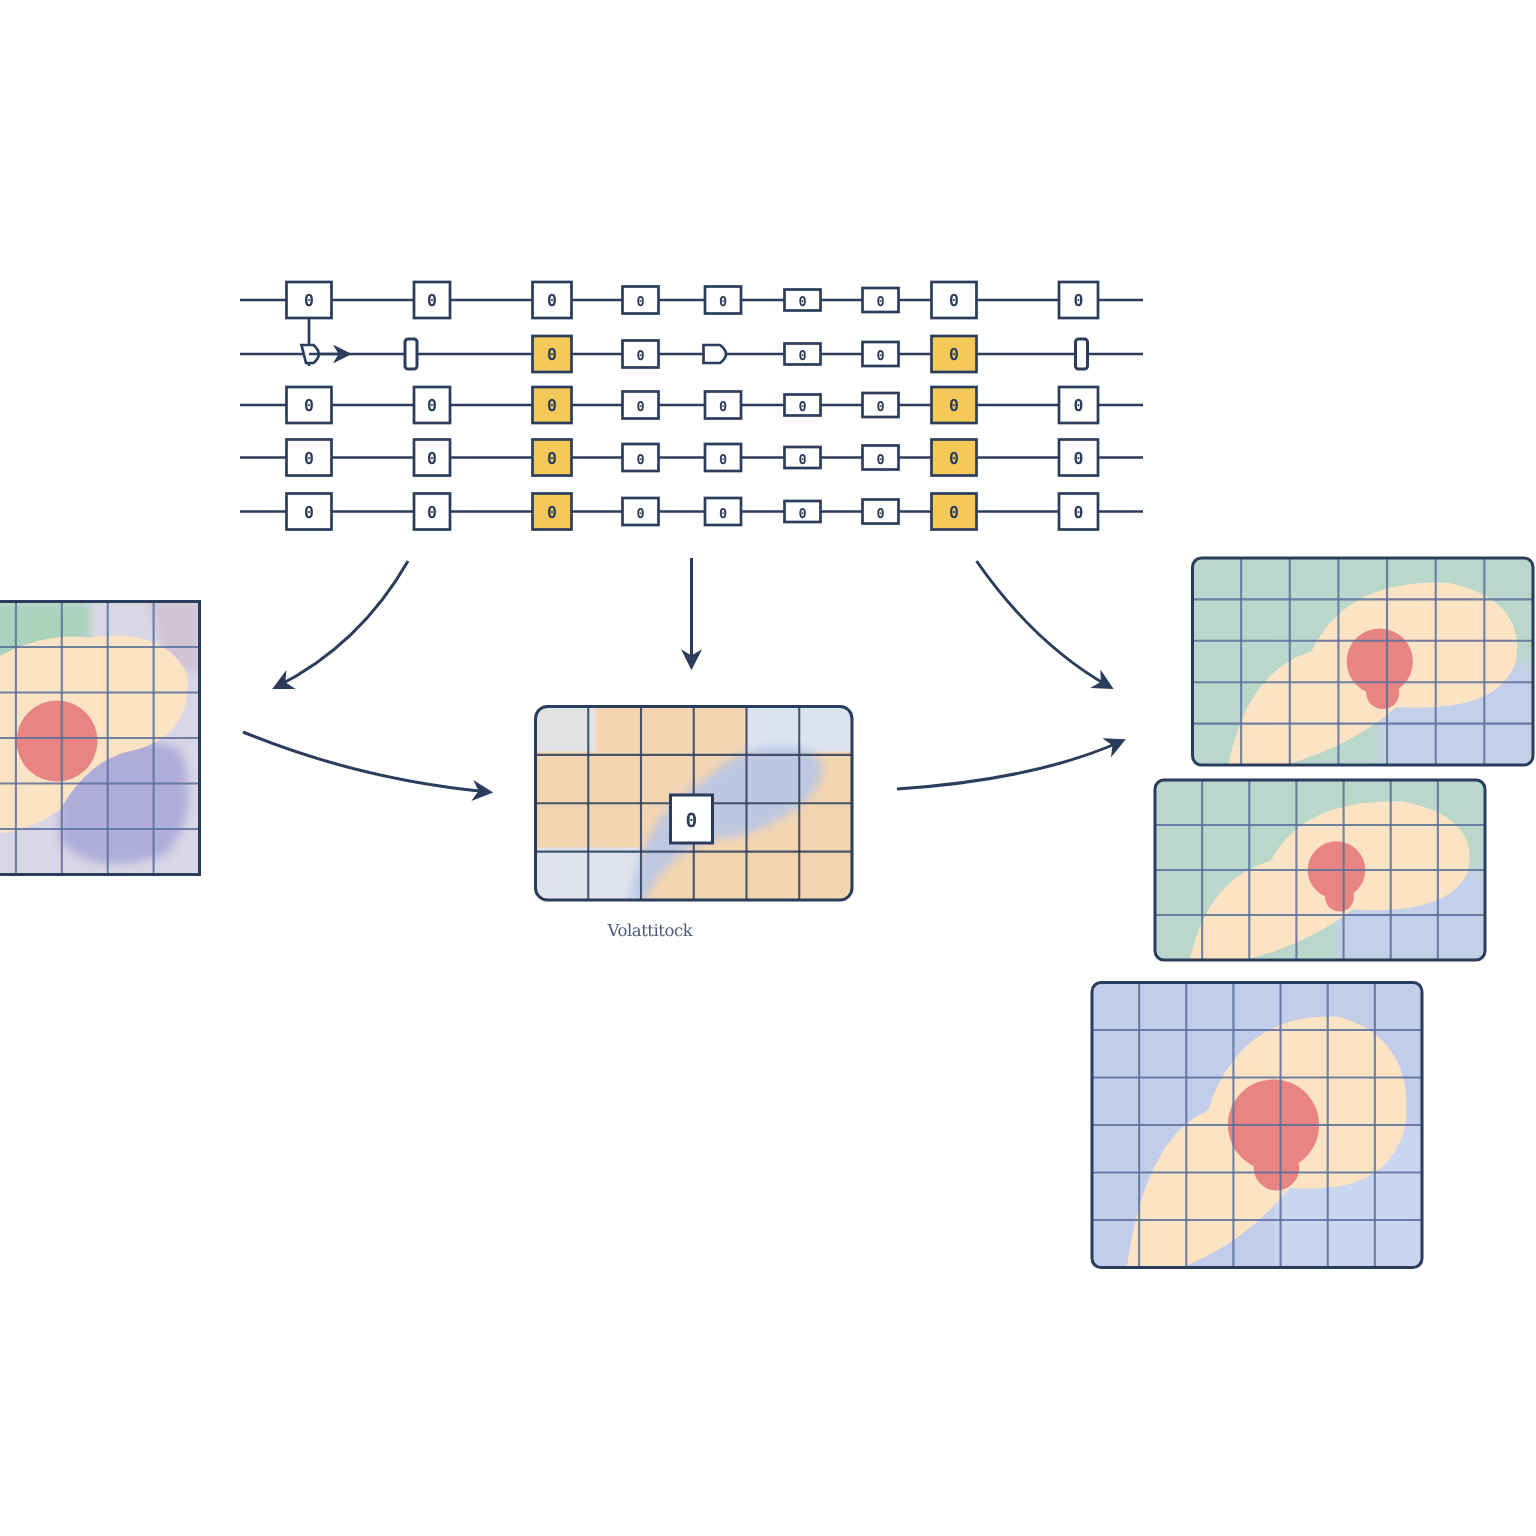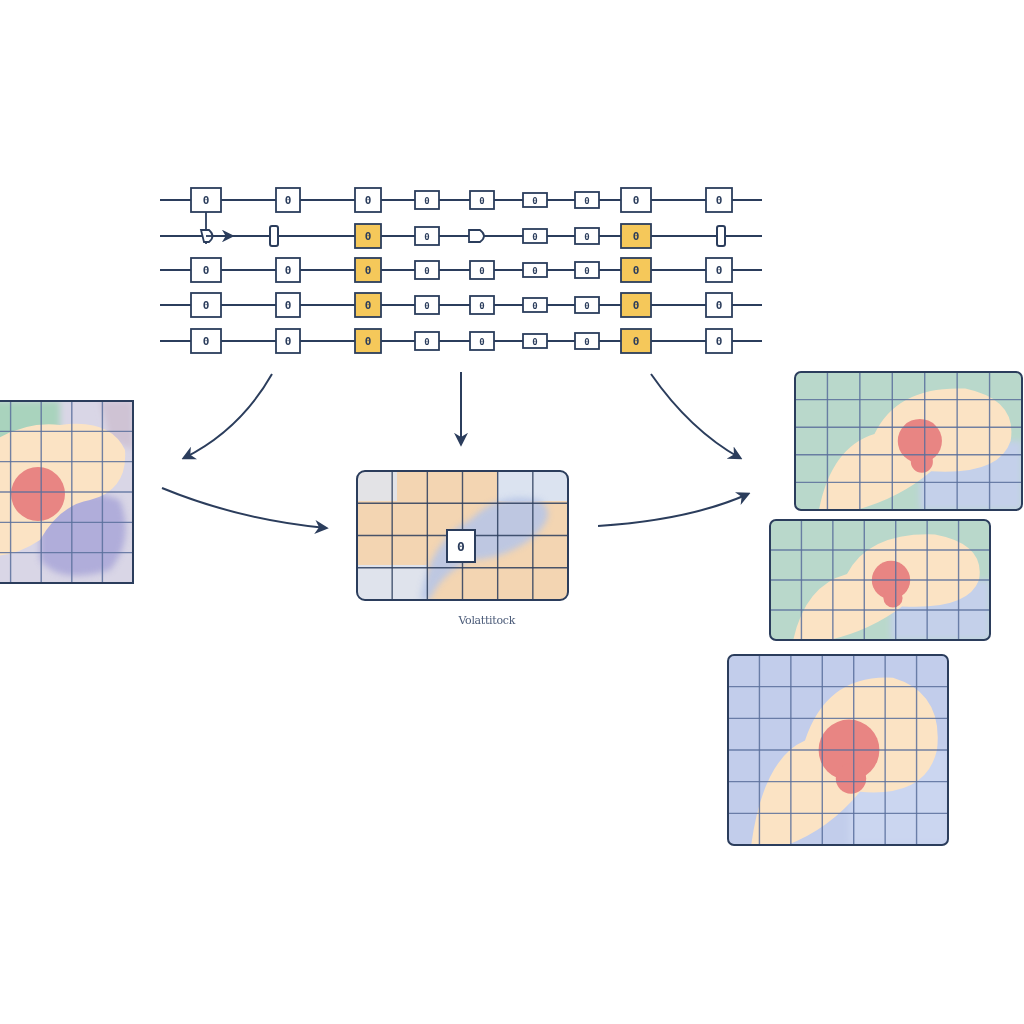--- a/index.html
+++ b/index.html
@@ -1,19 +1,19 @@
 <!DOCTYPE html>
 <html><head>
 <meta charset="utf-8">
 <style>
   html, body { margin: 0; padding: 0; background: #ffffff; }
   body { width: 1024px; height: 1024px; position: relative; overflow: hidden;
          font-family: "DejaVu Sans", sans-serif; }
   svg#stage { position: absolute; left: 0; top: 0; }
-  .caption { position: absolute; left: 405px; top: 614px; width: 110px; text-align: right;
+  .caption { position: absolute; left: 405px; top: 614px; width: 110px; text-align: left;
              font-family: "DejaVu Serif", serif; font-size: 11px; color: #4a5a78; letter-spacing: -0.3px; }
 </style>
 </head>
 <body>
 
 <svg id="stage" width="1024" height="1024" viewBox="0 0 1024 1024" xmlns="http://www.w3.org/2000/svg">
   <defs>
     <marker id="ah" viewBox="0 0 10 10" refX="8" refY="5" markerWidth="7" markerHeight="7" orient="auto-start-reverse">
       <path d="M0,0 L10,5 L0,10 L3,5 z" fill="#2b3d5c"></path>
     </marker>

